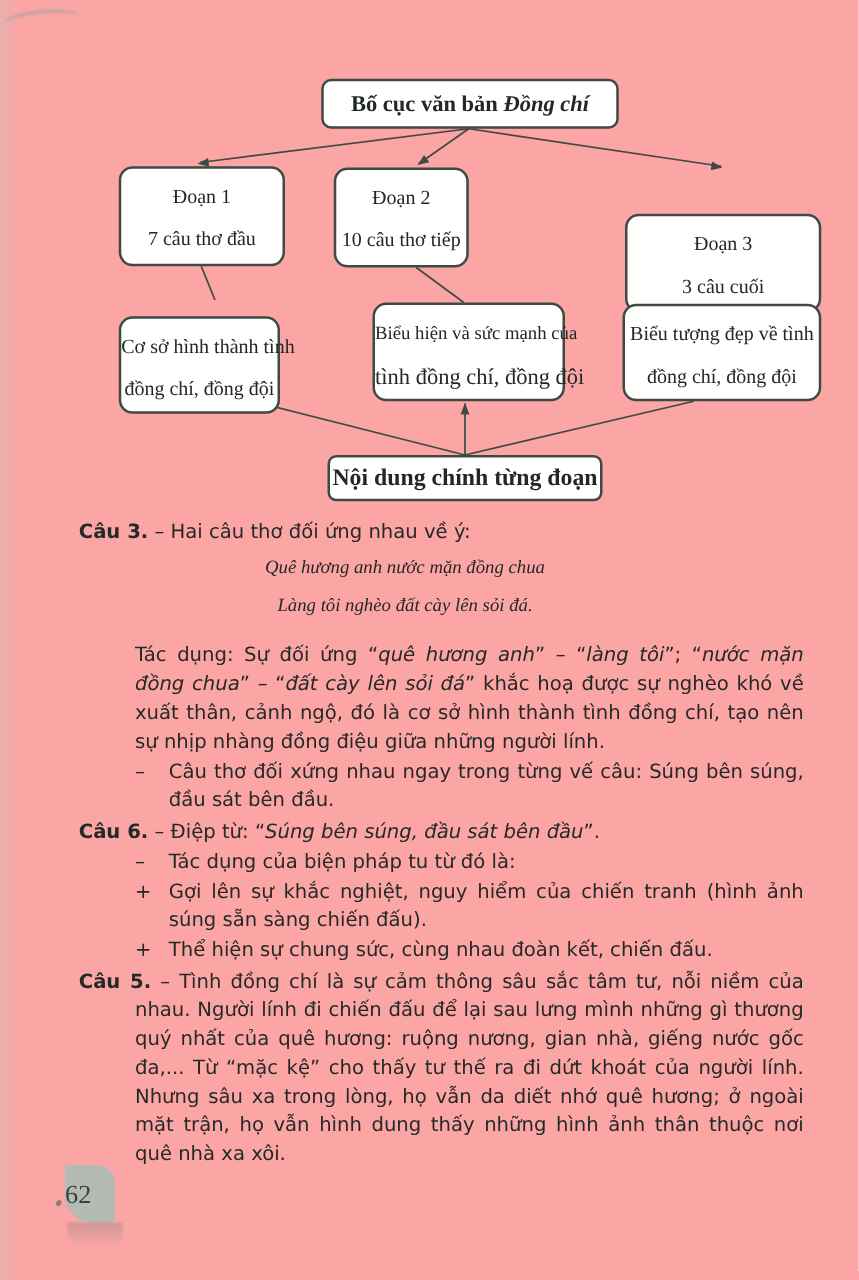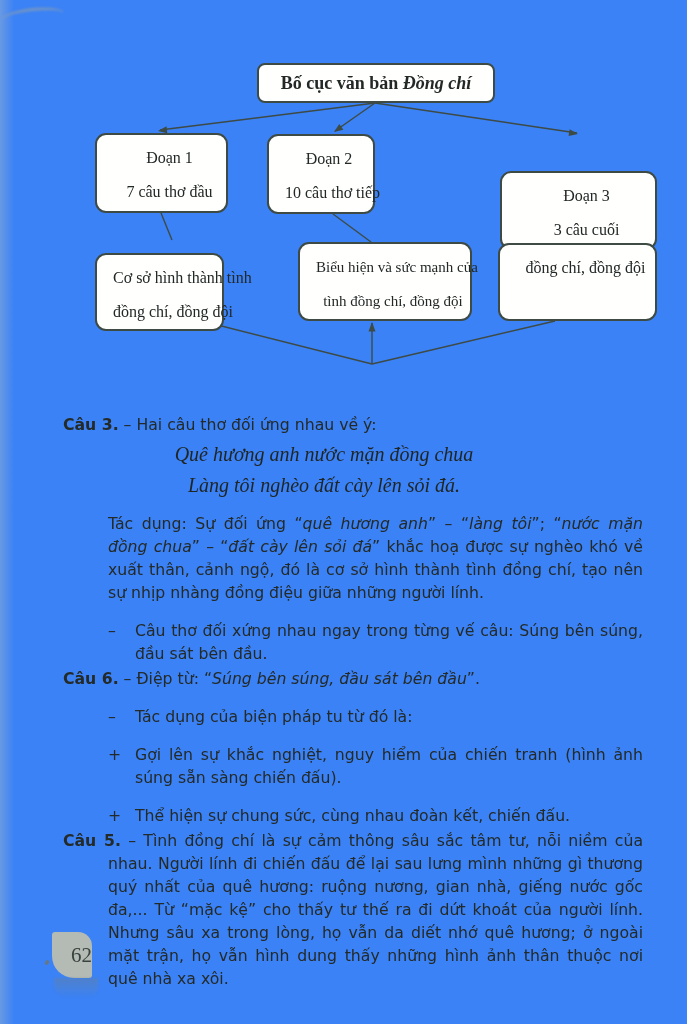--- a/index.html
+++ b/index.html
@@ -4,71 +4,71 @@
 <style>
   html,body{margin:0;padding:0;}
   body{
     width:687px;height:1024px;
     background:#ffffff;
     position:relative;
     overflow:hidden;
     font-family:"DejaVu Sans",sans-serif;
     color:#2b2f2d;
   }
-  .page{position:absolute;inset:0;background:#3b82f6;}
+  .page{position:absolute;inset:0;background:#fca5a5;}
   
   .edge-tint{position:absolute;left:0;top:0;bottom:0;width:14px;
     background:linear-gradient(90deg,rgba(190,197,192,.35),rgba(190,197,192,0));}
   .smudge{position:absolute;left:2px;top:8px;width:62px;height:14px;
     border-top:3px solid #9aa39e;border-radius:50%;opacity:.55;
     transform:rotate(-6deg);filter:blur(1px);}
 
   
   .diagram{position:absolute;left:0;top:0;width:687px;height:412px;}
   .dbox{
     position:absolute;box-sizing:border-box;
     border:2px solid #3e4a44;border-radius:11px;background:#fffffd;
     font-family:"Liberation Serif","DejaVu Serif",serif;
     color:#222826;text-align:center;
   }
   .dbox .bline{display:block;font-size:16px;line-height:34px;white-space:nowrap;}
-  .dbox.two{padding-top:6px;padding-left:16px;}
+  .dbox.two{padding-top:6px;}
   .dbox.title-box{
     border-radius:8px;font-weight:bold;font-size:18px;line-height:36px;
   }
   .dbox.footer-box{
     border-radius:7px;font-weight:bold;font-size:19px;line-height:33px;
   }
   .dbox.title-box em{font-style:italic;}
   svg.connectors{position:absolute;left:0;top:0;}
 
   
   .content{
     position:absolute;left:63px;top:411px;width:580px;
     font-size:15.7px;line-height:23px;text-align:justify;
     color:#242a27;
   }
   .content p{margin:0;}
   p.qa{padding-left:45px;text-indent:-45px;margin-top:2px;}
   p.para{padding-left:45px;margin-top:11px;}
-  p.dash,p.plus{padding-left:72px;text-indent:-27px;margin-top:15px;}
+  p.dash,p.plus{padding-left:72px;text-indent:-27px;margin-top:1px;}
   .s-b{font-weight:bold;}
   .s-i{font-style:italic;}
   .marker{display:inline-block;width:27px;text-indent:0;}
   .poem{padding-right:58px;text-align:center;margin:3px 0 4px 0;}
   .poem-line{
     font-family:"Liberation Serif","DejaVu Serif",serif;
-    font-style:italic;font-size:20px;line-height:31px;color:#1f2523;
+    font-style:italic;font-size:15px;line-height:31px;color:#1f2523;
   }
 
   
   .page-tab{
     position:absolute;left:52px;top:932px;width:40px;height:46px;
     background:#b4bab4;border-radius:3px 14px 3px 22px;
-    display:flex;align-items:center;justify-content:flex-end;
+    display:flex;align-items:center;justify-content:flex-start;
   }
   .page-num{
     font-family:"Liberation Serif","DejaVu Serif",serif;
     font-size:21px;color:#39433e;
   }
   .tab-shadow{
     position:absolute;left:54px;top:978px;width:44px;height:20px;
     background:linear-gradient(180deg,rgba(120,128,122,.35),rgba(120,128,122,0));
     border-radius:0 0 10px 14px;filter:blur(1px);
   }
@@ -117,28 +117,30 @@
     </div>
     <div class="dbox two" style="left:500px;top:136px;width:157px;height:79px;margin-top:35px;">
       <span class="bline">Đoạn 3</span>
       <span class="bline">3 câu cuối</span>
     </div>
 
     <div class="dbox two" style="left:95px;top:253px;width:129px;height:78px;">
       <span class="bline">Cơ sở hình thành tình</span>
       <span class="bline">đồng chí, đồng đội</span>
     </div>
-    <div class="dbox two" style="left:298px;top:242px;width:174px;height:79px;">
+    <div class="dbox two" style="left:298px;top:242px;width:154px;height:79px;">
       <span class="bline" style="font-size:15px">Biểu hiện và sức mạnh của</span>
-      <span class="bline" style="font-size:15px">tình đồng chí, đồng đội</span>
+      <span class="bline" style="font-size:18px">tình đồng chí, đồng đội</span>
     </div>
     <div class="dbox two" style="left:498px;top:243px;width:159px;height:78px;">
+      <span class="bline">Biểu tượng đẹp về tình</span>
       <span class="bline">đồng chí, đồng đội</span>
     </div>
 
+    <div class="dbox footer-box" style="left:262px;top:364px;width:220px;height:37px;"><span>Nội dung chính từng đoạn</span></div>
   </div>
 
   <div class="content">
       <p class="qa"><span class="s-b">Câu 3.</span><span class="s-r"> – Hai câu thơ đối ứng nhau về ý:</span></p>
       <div class="poem">
         <div class="poem-line">Quê hương anh nước mặn đồng chua</div>
         <div class="poem-line">Làng tôi nghèo đất cày lên sỏi đá.</div>
       </div>
       <p class="para"><span class="s-r">Tác dụng: Sự đối ứng “</span><span class="s-i">quê hương anh</span><span class="s-r">” – “</span><span class="s-i">làng tôi</span><span class="s-r">”; “</span><span class="s-i">nước mặn đồng chua</span><span class="s-r">” – “</span><span class="s-i">đất cày lên sỏi đá</span><span class="s-r">” khắc hoạ được sự nghèo khó về xuất thân, cảnh ngộ, đó là cơ sở hình thành tình đồng chí, tạo nên sự nhịp nhàng đồng điệu giữa những người lính.</span></p>
       <p class="dash"><span class="marker">–</span><span class="s-r">Câu thơ đối xứng nhau ngay trong từng vế câu: Súng bên súng, đầu sát bên đầu.</span></p>

